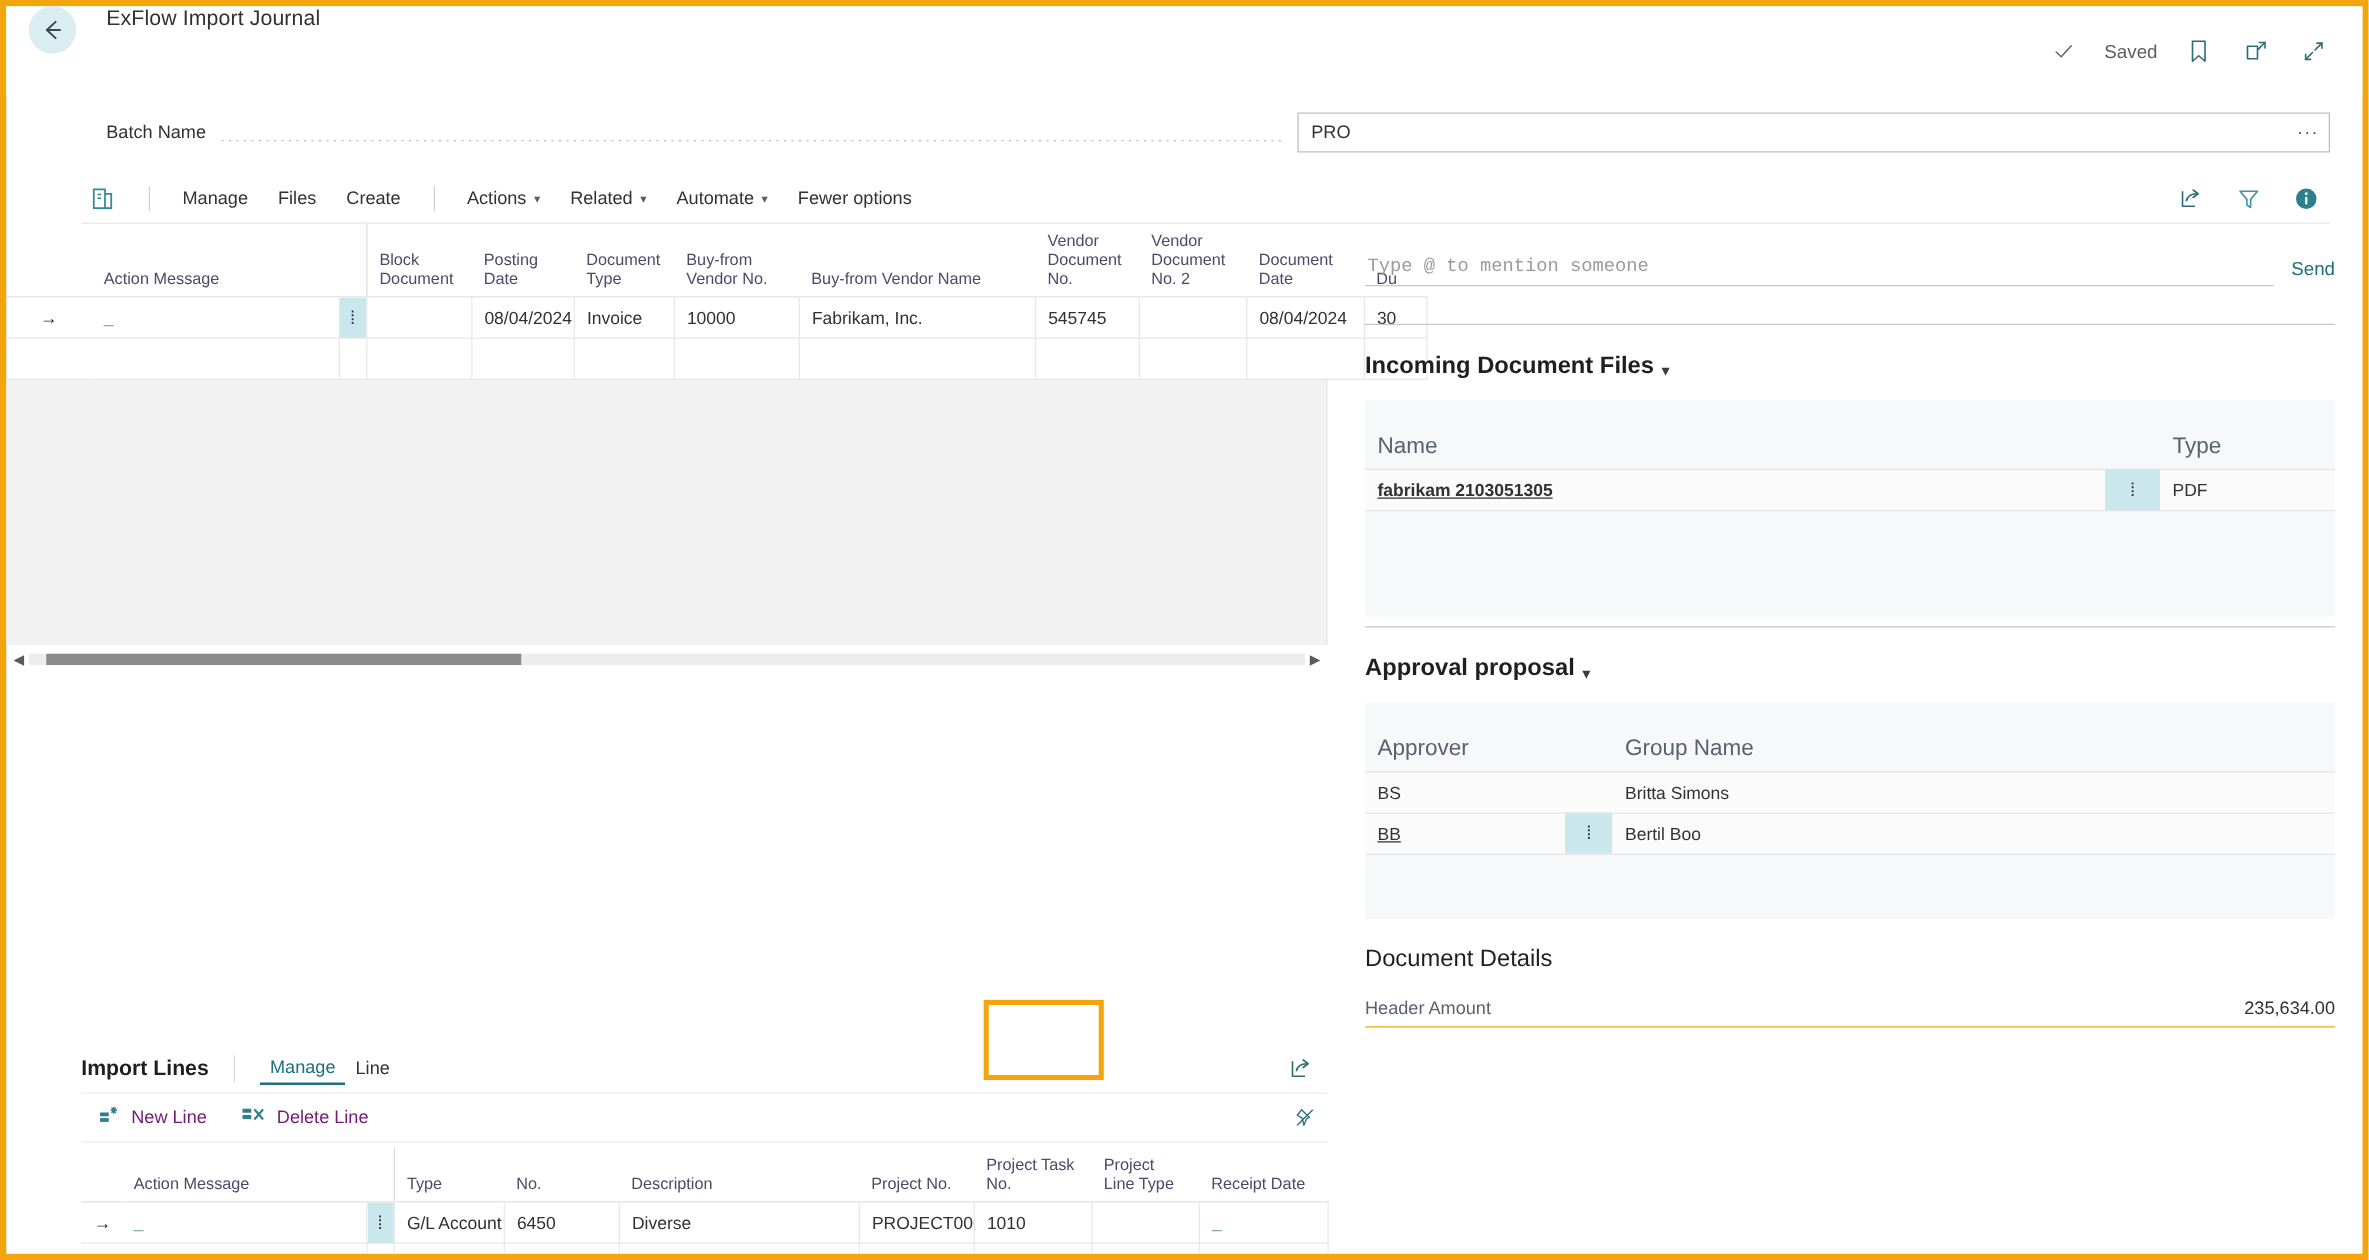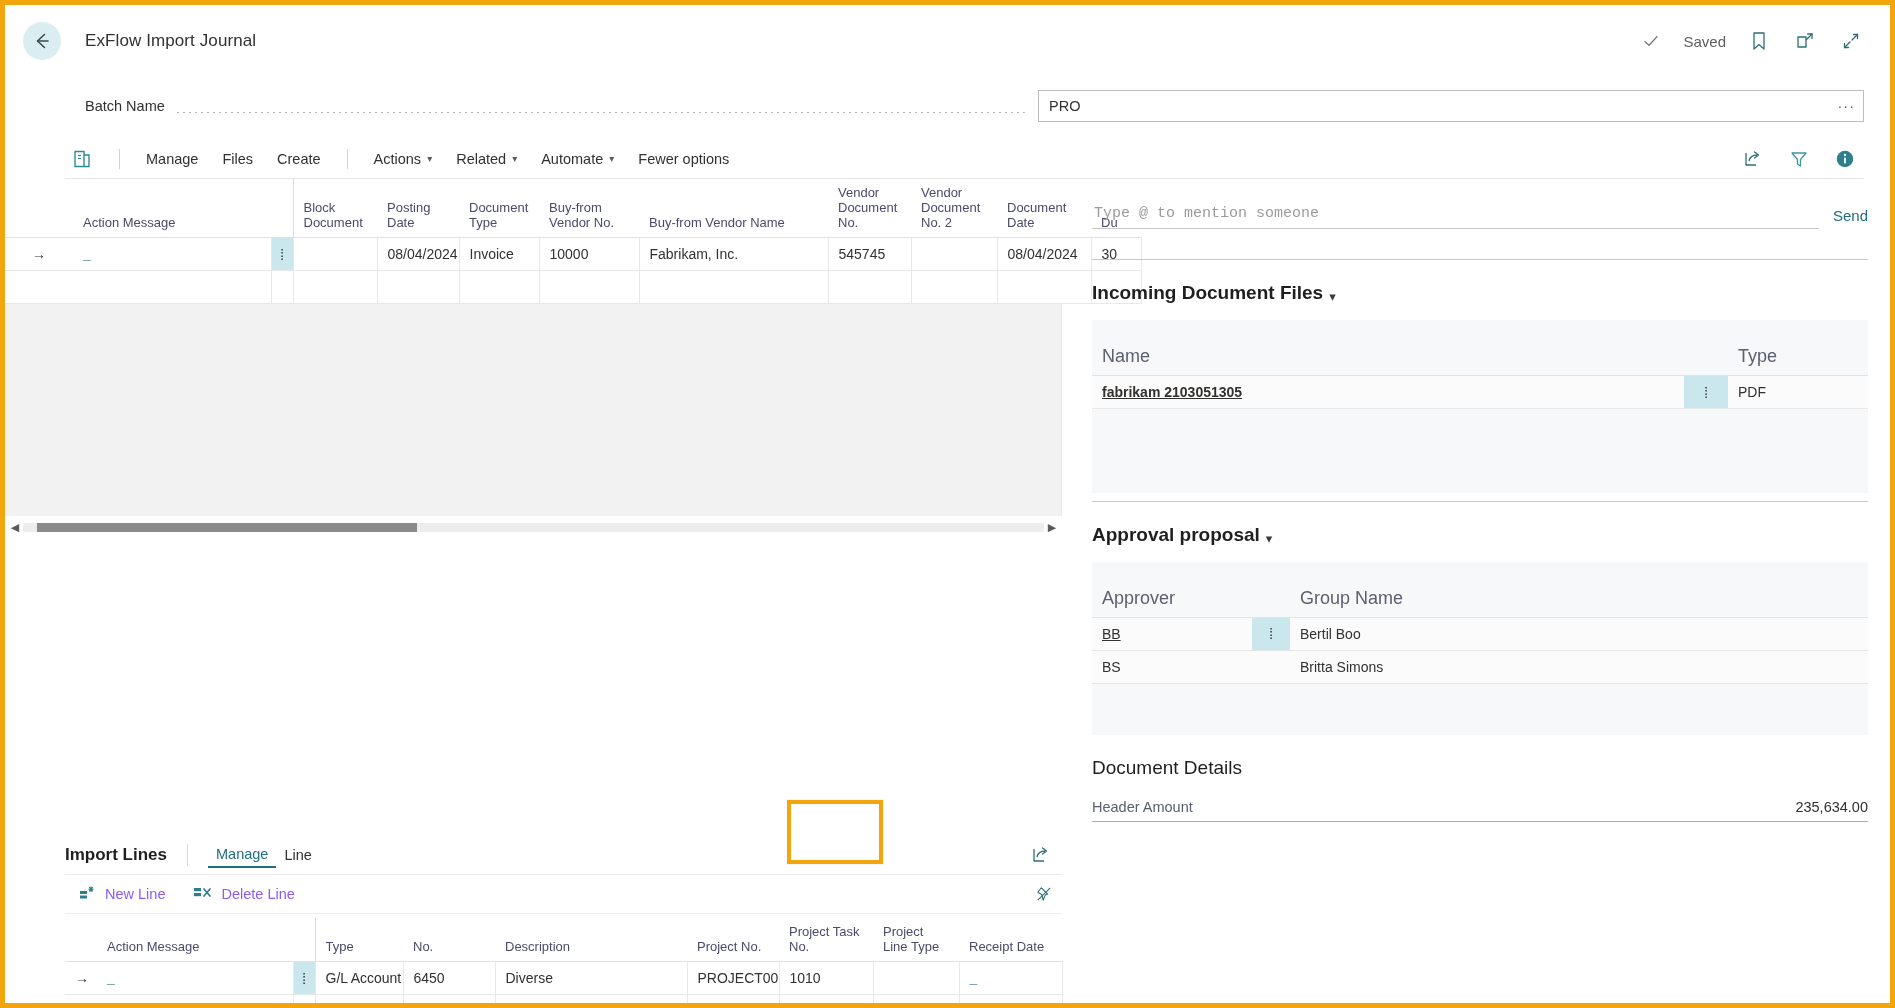--- a/index.html
+++ b/index.html
@@ -16,21 +16,21 @@
   #page {
     position:relative;
     width:1895px; height:1008px;
     border:5px solid #f2a50c;
     background:#ffffff;
     overflow:hidden;
   }
   
   #app-header {
     height:72px;
-    display:flex; align-items:center;
+    display:flex; 
     padding:0 26px 0 18px;
     background:#ffffff;
   }
   .back-btn {
     width:38px; height:38px; border-radius:50%;
     background:#daeef1;
     display:flex; align-items:center; justify-content:center;
     flex:0 0 auto; cursor:pointer;
   }
   .back-btn svg { display:block; }
@@ -182,21 +182,21 @@
   .il-title { font-size:17px; font-weight:600; color:#1f1f1f; }
   .il-sep { width:1px; height:22px; background:#d9d9d9; margin:0 20px; }
   .il-tab { font-size:14.5px; color:#323130; padding:4px 8px; cursor:pointer; }
   .il-tab.active { color:#1f6f7d; border-bottom:2px solid #1f6f7d; }
   .il-head-right { margin-left:auto; display:flex; gap:16px; padding-right:8px;}
   .il-actions {
     display:flex; align-items:center; gap:28px;
     height:40px; border-top:1px solid #ececec; border-bottom:1px solid #ececec;
     padding-left:14px;
   }
-  .il-action { display:flex; align-items:center; gap:8px; font-size:14.5px; color:#8b5cf6; cursor:pointer; }
+  .il-action { display:flex; align-items:center; gap:8px; font-size:14.5px; color:#701a75; cursor:pointer; }
   
   #ptn-highlight {
     position:absolute;
     border:4px solid #f2a50c;
     pointer-events:none;
     box-shadow:0 0 0 1px rgba(0,0,0,.03);
   }
 </style>
 </head>
 <body>
@@ -449,32 +449,32 @@
           </colgroup>
         <thead>
           <tr>
             <th>Approver</th>
             <th></th>
             <th>Group Name</th>
           </tr>
         </thead>
         <tbody>
           <tr>
+            <td>BS</td>
+            <td style="background:#fbfbfb"></td>
+            <td>Britta Simons</td>
+          </tr>
+          <tr>
             <td>
               <span class="link-underline">BB</span>
             </td>
             <td class="menu">
                 <div class="dots-v">⁞</div>
               </td>
             <td>Bertil Boo</td>
-          </tr>
-          <tr>
-            <td>BS</td>
-            <td style="background:#fbfbfb"></td>
-            <td>Britta Simons</td>
           </tr>
           <tr class="filler-rows">
             <td style="height:52px;background:#f7f8f9;border-bottom:none"></td>
             <td style="background:#f7f8f9;border-bottom:none"></td>
             <td style="background:#f7f8f9;border-bottom:none"></td>
           </tr>
         </tbody>
       </table>
 
       <div class="dd-title">Document Details</div>

